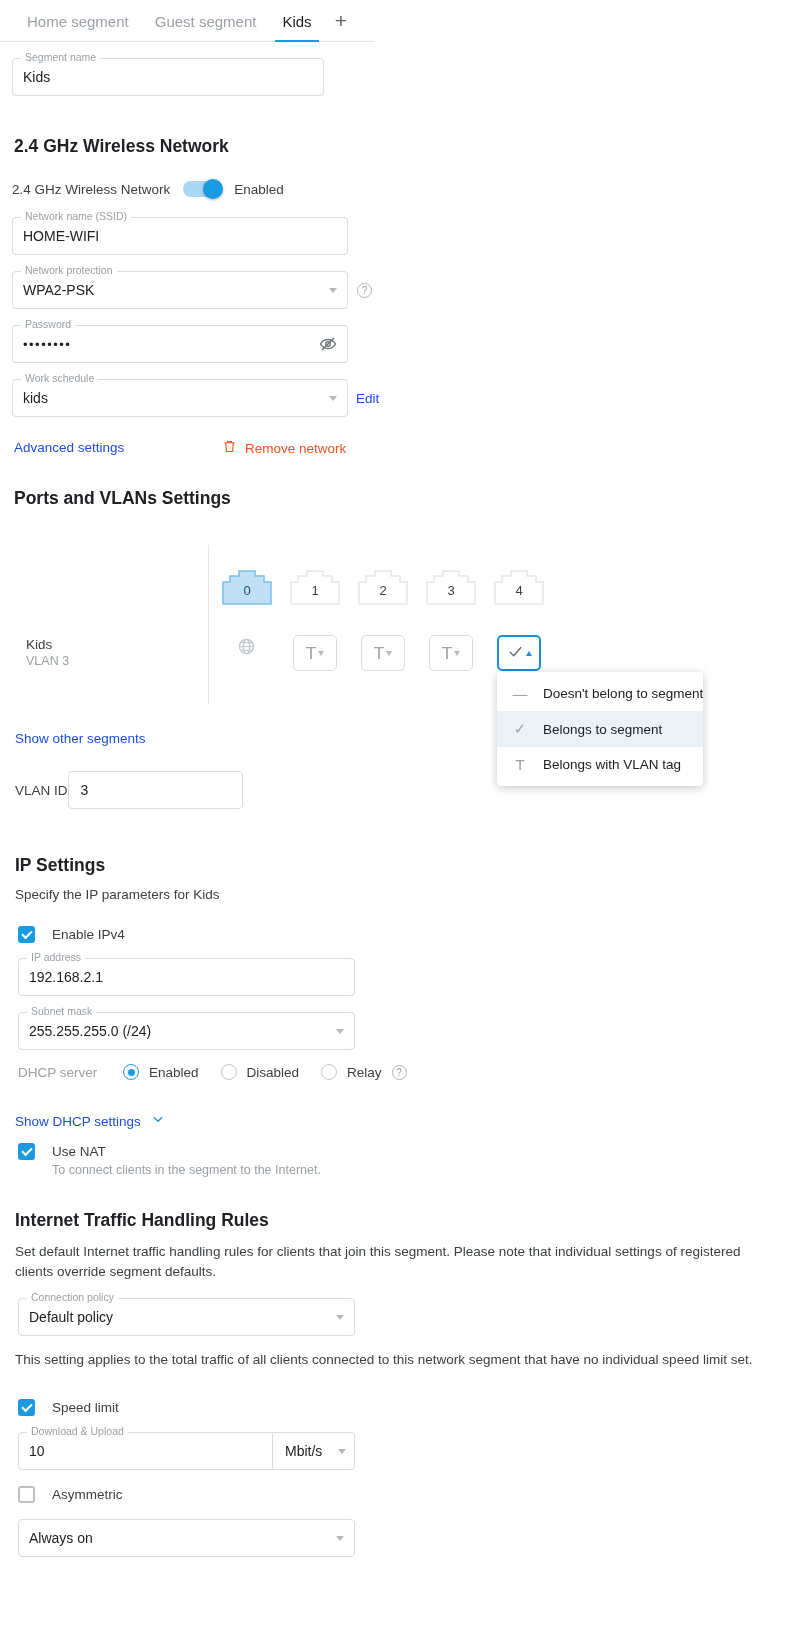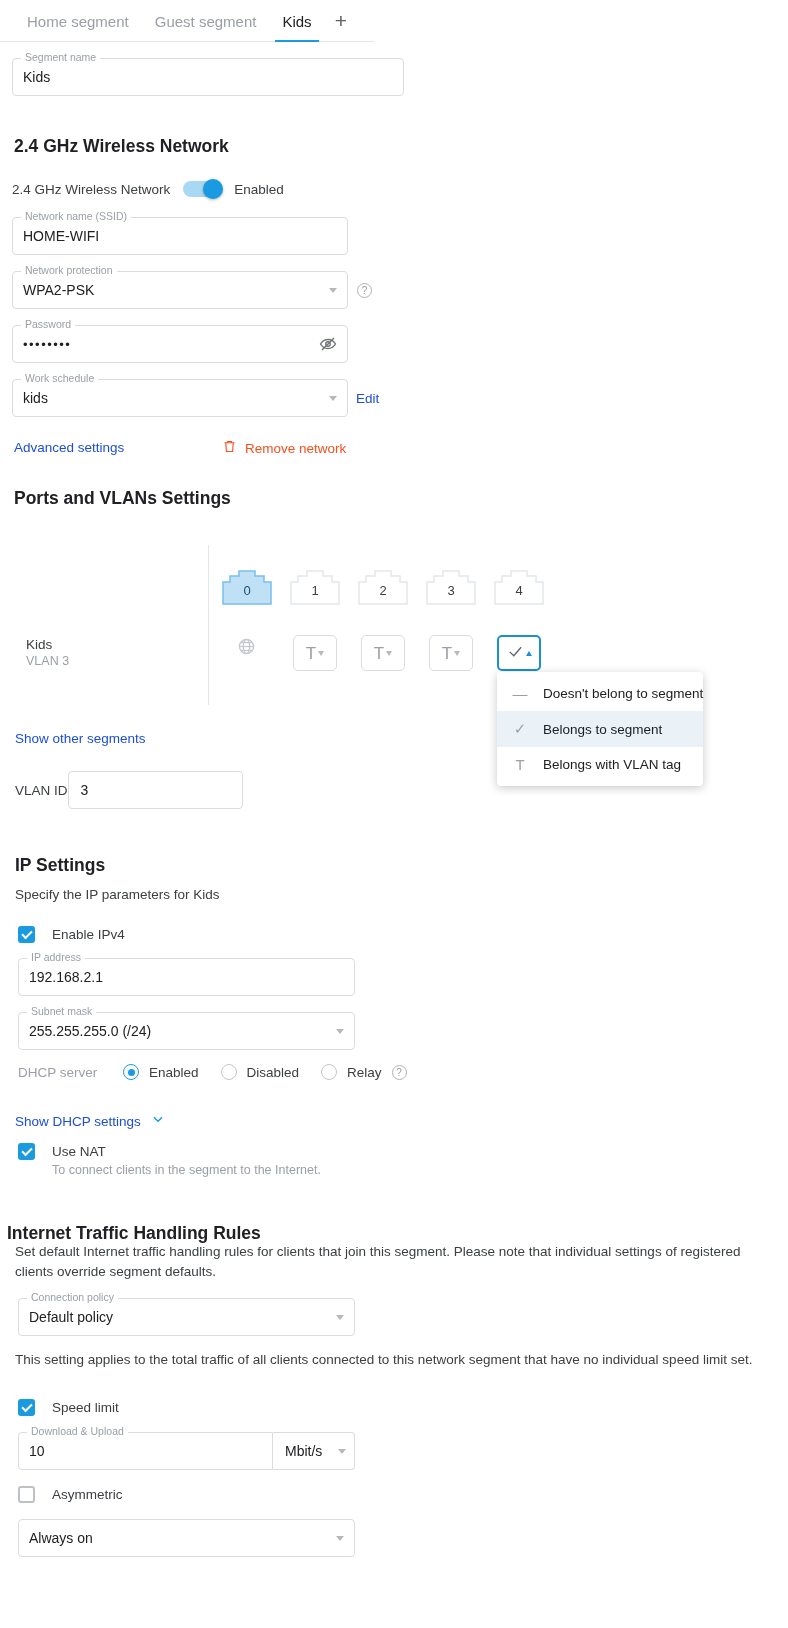--- a/index.html
+++ b/index.html
@@ -183,21 +183,21 @@
 </head>
 <body>
 
 <div class="tabbar">
   <div class="tab">Home segment</div>
   <div class="tab">Guest segment</div>
   <div class="tab active">Kids</div>
   <div class="tab-add">+</div>
 </div>
 
-<div style="position:absolute; left:12px; top:58px; width:392px;">
+<div style="position:absolute; left:12px; top:58px; width:312px;">
   <div class="field">
     <span class="legend">Segment name</span>
     <span class="value">Kids</span>
   </div>
 </div>
 
 <h2 class="section" style="position:absolute; left:14px; top:136px;">2.4 GHz Wireless Network</h2>
 
 <div class="row" style="position:absolute; left:12px; top:181px; gap:13px;">
   <span class="subtext">2.4 GHz Wireless Network</span>
@@ -396,21 +396,21 @@
 </div>
 
 <div style="position:absolute; left:18px; top:1143px;">
   <div class="row" style="gap:17px;">
     <span class="cb checked"></span>
     <span class="subtext">Use NAT</span>
   </div>
   <div class="muted" style="margin-left:34px; margin-top:3px;">To connect clients in the segment to the Internet.</div>
 </div>
 
-<h2 class="section" style="position:absolute; left:7px; top:1210px;margin-top:13px;">Internet Traffic Handling Rules</h2>
+<h2 class="section" style="position:absolute; left:15px; top:1210px;">Internet Traffic Handling Rules</h2>
 <div class="subtext" style="position:absolute; left:15px; top:1242px; width:760px; line-height:1.45;">Set default Internet traffic handling rules for clients that join this segment. Please note that individual settings of registered clients override segment defaults.</div>
 
 <div style="position:absolute; left:18px; top:1298px; width:337px;">
   <div class="field">
     <span class="legend">Connection policy</span>
     <span class="value">Default policy</span>
     <span class="caret"></span>
   </div>
 </div>
 

